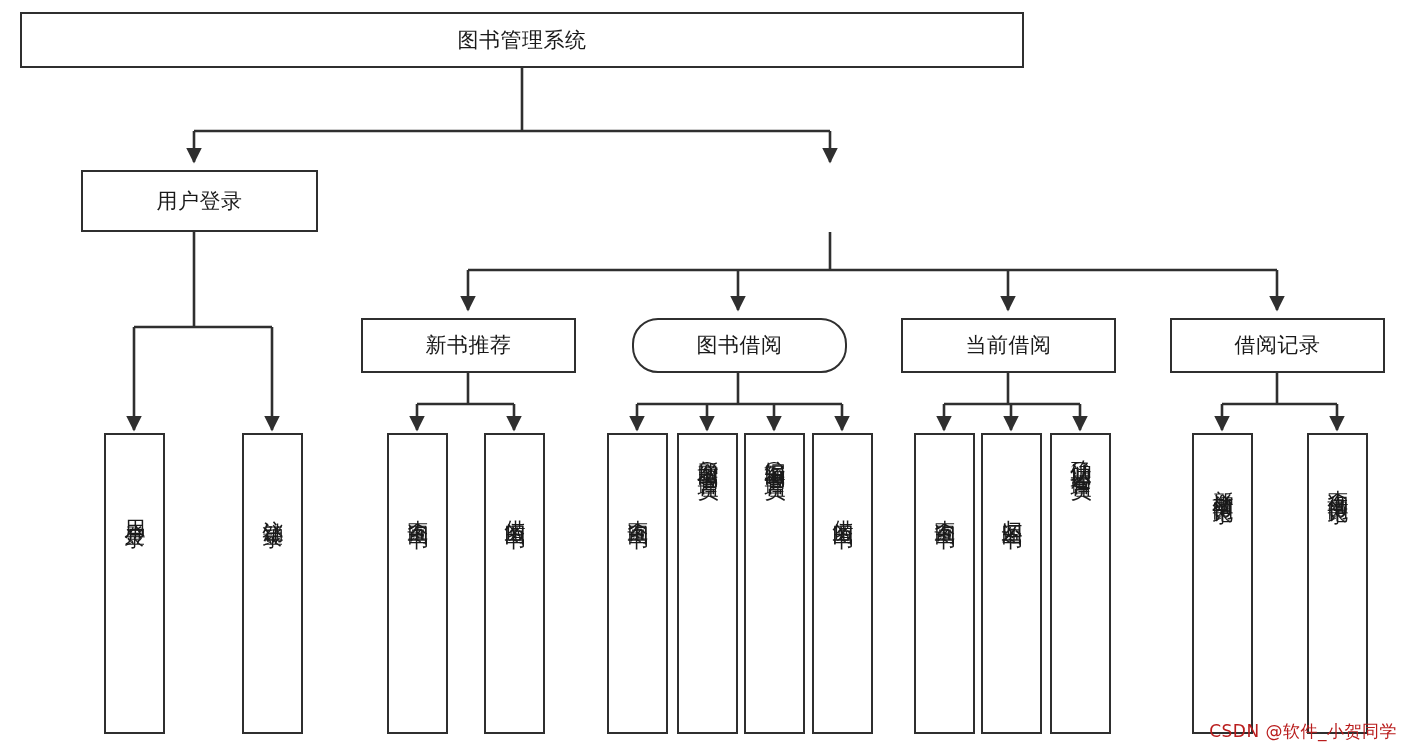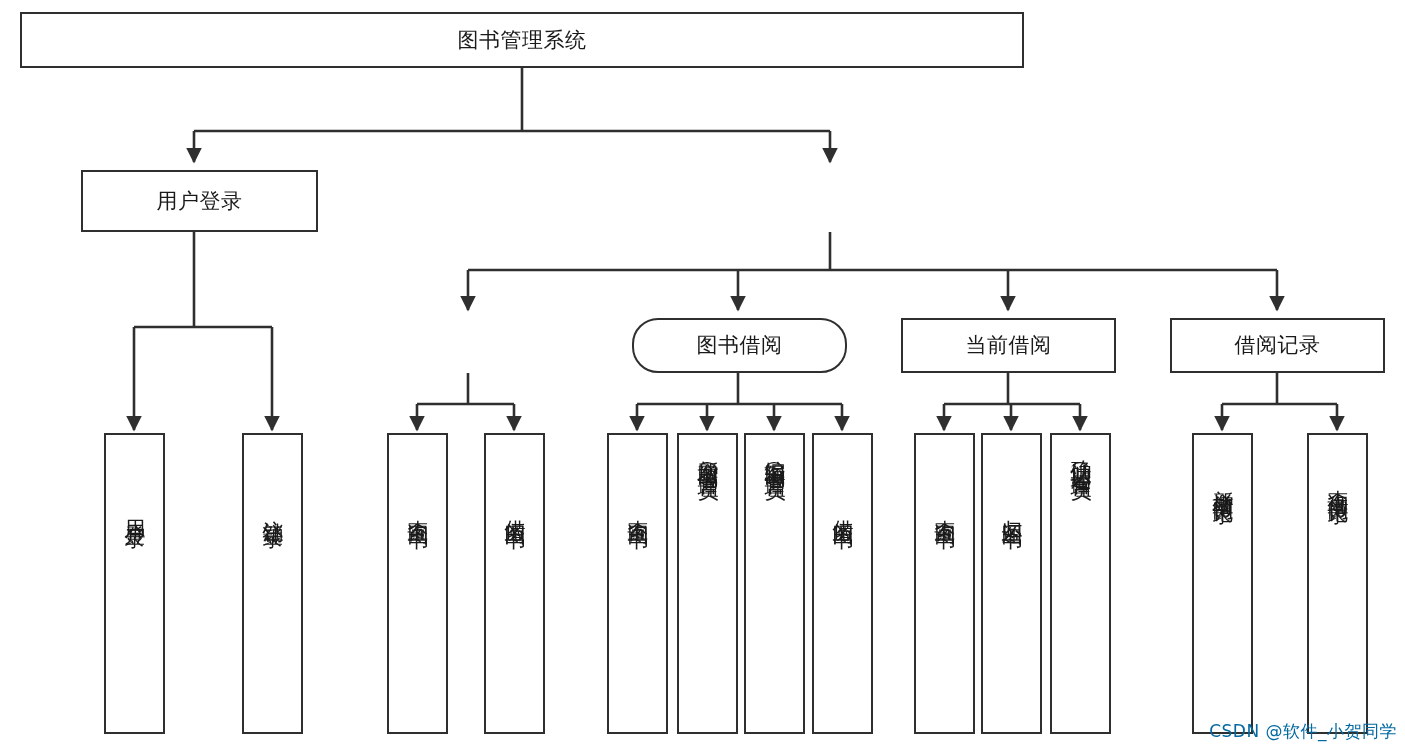--- a/index.html
+++ b/index.html
@@ -63,21 +63,21 @@
     margin-top: 30px;
   }
   .node-box.vertical.top .node-label {
     margin-top: 0px;
   }
   #watermark {
     position: absolute;
     right: 8px;
     bottom: 4px;
     font-size: 17px;
-    color: #0369a1;
+    color: #b91c1c;
     letter-spacing: 0.5px;
     z-index: 5;
     pointer-events: none;
     white-space: nowrap;
   }
 </style>
 </head>
 <body>
 
 <div id="canvas">
@@ -136,20 +136,23 @@
 
   <div class="node-box" style="left:20px; top:12px; width:1004px; height:56px;">
     <span class="node-label">图书管理系统</span>
   </div>
 
   <div class="node-box" style="left:81px; top:170px; width:237px; height:62px;">
     <span class="node-label">用户登录</span>
   </div>
 
 
+  <div class="node-box" style="left:361px; top:318px; width:215px; height:55px;">
+    <span class="node-label">新书推荐</span>
+  </div>
 
   <div class="node-box" style="left:632px; top:318px; width:215px; height:55px;border-radius:26px;">
     <span class="node-label">图书借阅</span>
   </div>
 
   <div class="node-box" style="left:1170px; top:318px; width:215px; height:55px;">
     <span class="node-label">借阅记录</span>
   </div>
 
   <div class="node-box" style="left:901px; top:318px; width:215px; height:55px;">

